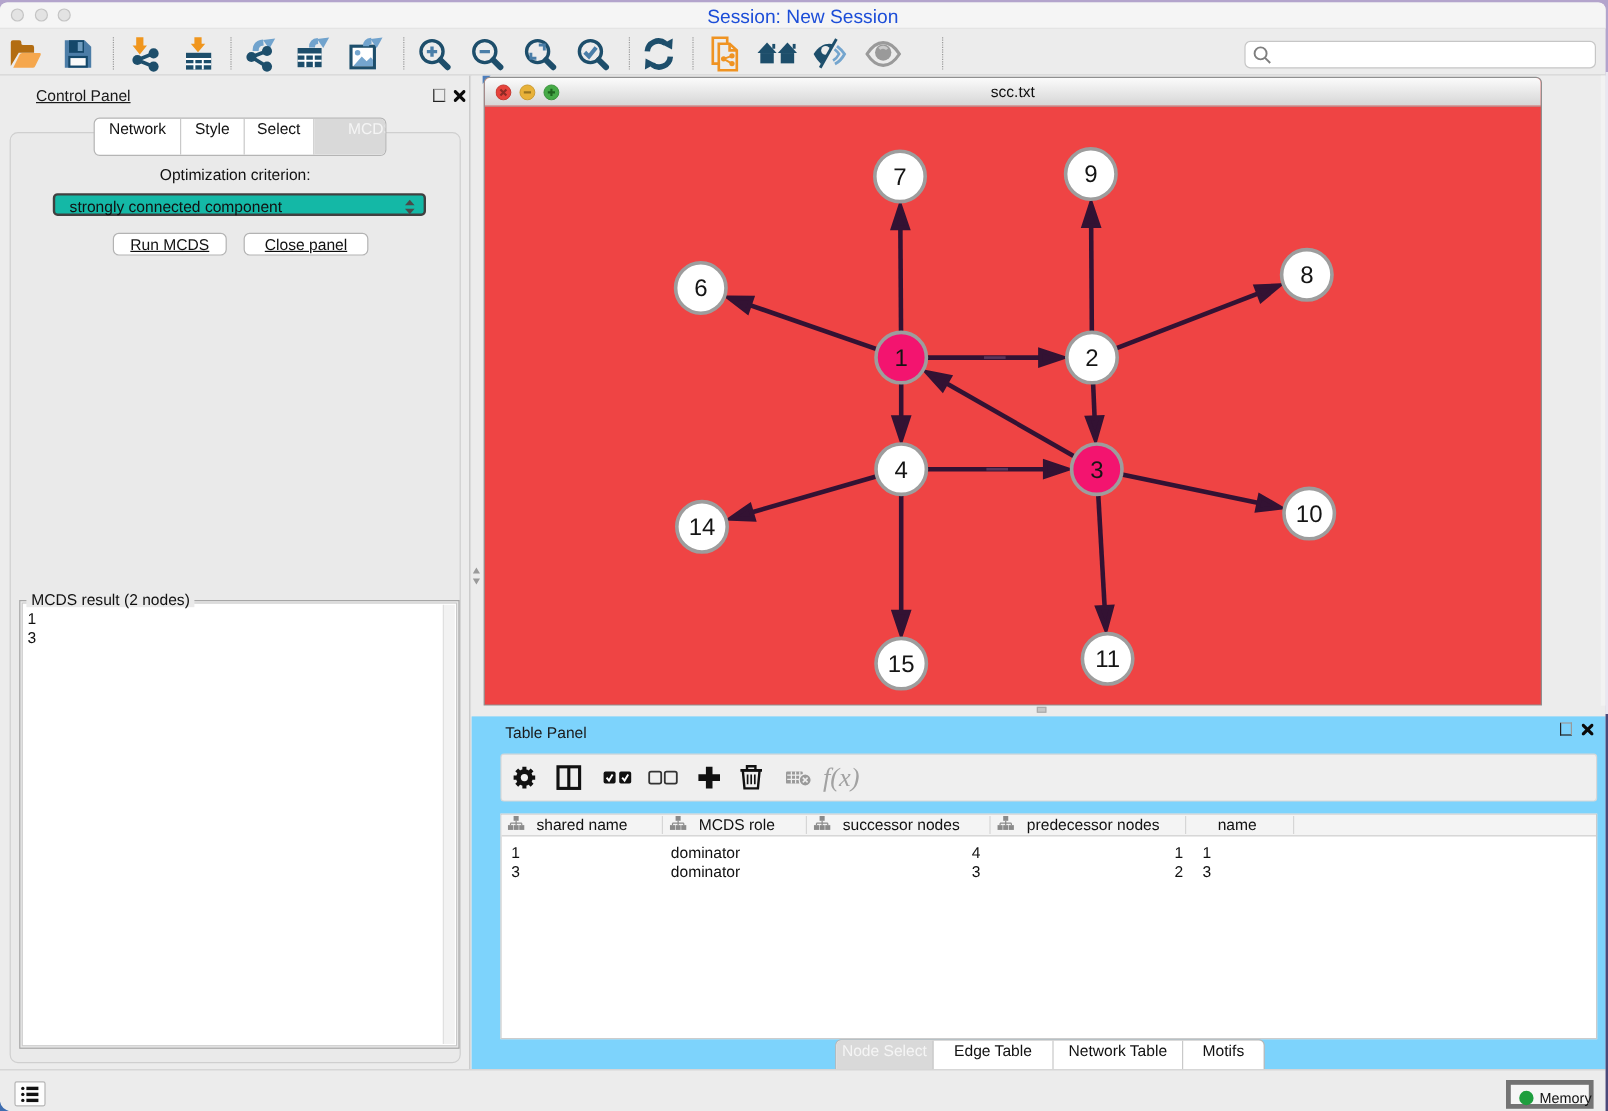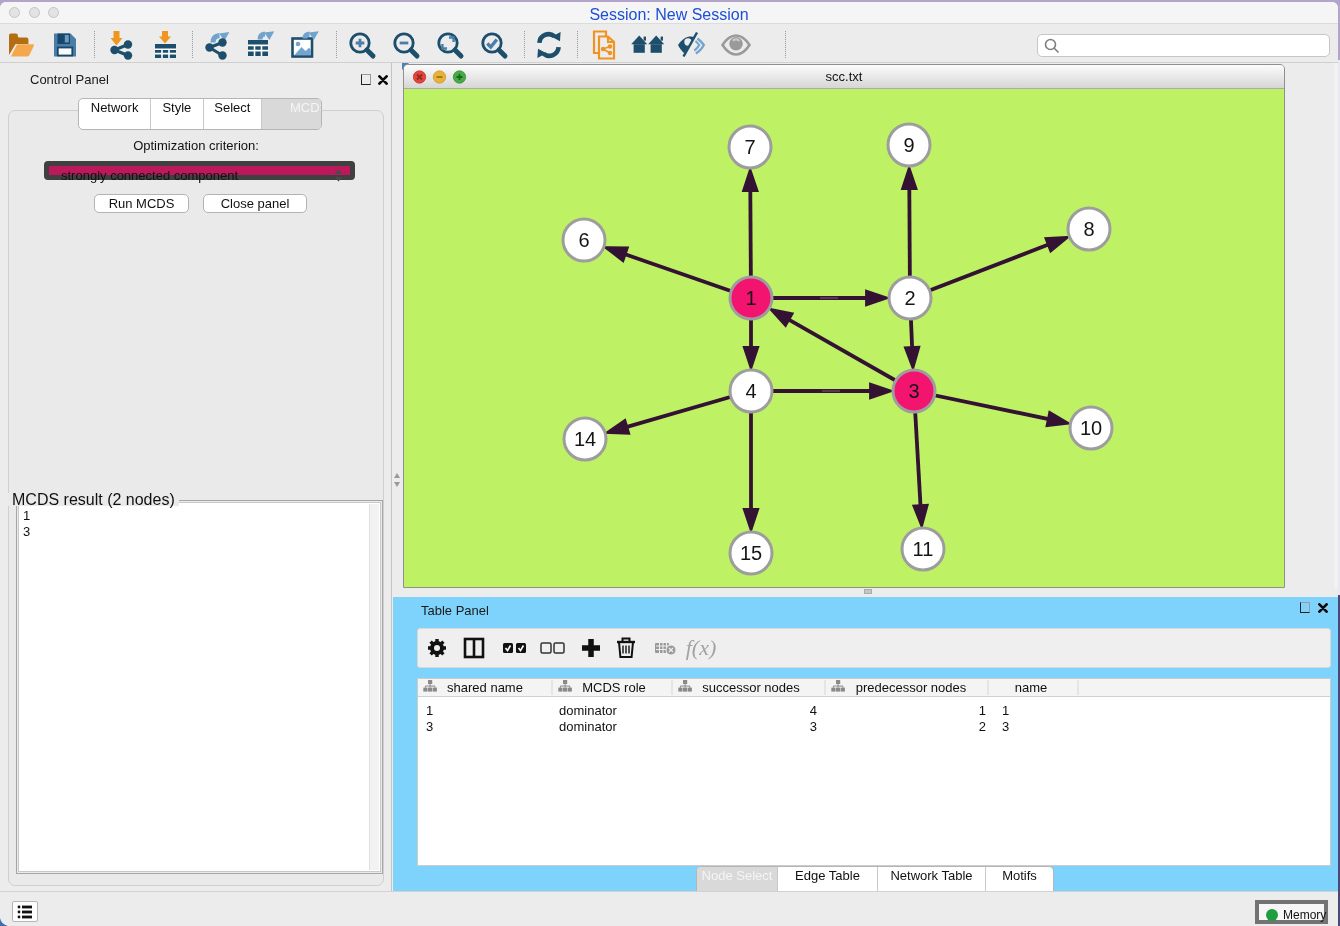--- a/index.html
+++ b/index.html
@@ -13,21 +13,21 @@
 .ticon{position:absolute;top:6px;}
 .search{position:absolute;left:1037px;top:10px;width:291px;height:21px;background:#fff;border:1px solid #c6c6c6;border-radius:5px;}
 .cpanel{position:absolute;left:0;top:61px;width:392px;height:828px;background:#ececec;border-right:1px solid #c4c4c4;box-sizing:border-box;}
 .desktop{position:absolute;left:393px;top:61px;width:945px;height:534px;background:#ececec;}
 .tpanel{position:absolute;left:393px;top:595px;width:945px;height:294px;background:#7dd3fc;}
 .statusbar{position:absolute;left:0;top:889px;width:1338px;height:35px;background:#ececec;border-top:1px solid #d2d2d2;box-sizing:border-box;}
 .seg{position:absolute;display:flex;border:1px solid #b5b5b5;border-radius:5px;overflow:hidden;background:#fff;height:32px;box-sizing:border-box;}
 .seg div{font-size:13px;color:#111;text-align:center;line-height:18px;border-right:1px solid #c9c9c9;box-sizing:border-box;}
 .seg div:last-child{border-right:none;}
 .seg .sel{background:#d9d9d9;color:#f5f5f5;}
-.btn{position:absolute;background:#fff;border:1px solid #b3b3b3;border-radius:5px;font-size:13px;color:#111;text-align:center;box-sizing:border-box;}
+.btn{position:absolute;background:#fff;border:1px solid #b3b3b3;border-radius:5px;font-size:13px;color:#111;text-align:center;box-sizing:border-box;text-decoration:underline;}
 </style>
 </head>
 <body>
 <div class="win">
 
   <div class="titlebar">
     <div class="tl" style="left:9px;"></div>
     <div class="tl" style="left:29px;"></div>
     <div class="tl" style="left:48px;"></div>
     <div class="title">Session: New Session</div>
@@ -144,55 +144,55 @@
     <div class="tsep" style="left:785px;"></div>
     <div class="search">
       <svg width="18" height="18" viewBox="0 0 18 18" style="position:absolute;left:5px;top:2px;">
         <circle cx="7.5" cy="7.5" r="5" fill="none" stroke="#7e7e7e" stroke-width="1.6"></circle>
         <path d="M11,11 L15.5,15.5" stroke="#7e7e7e" stroke-width="1.6"></path>
       </svg>
     </div>
   </div>
 
   <div class="cpanel" id="cpanel">
-    <div style="position:absolute;left:30px;top:9px;font-size:13px;color:#1a1a1a;">Control Panel</div>
+    <div style="position:absolute;left:30px;top:9px;font-size:13px;color:#1a1a1a;text-decoration:underline;">Control Panel</div>
     <div style="position:absolute;left:361px;top:11px;width:10px;height:11px;border:1.8px solid #222;border-top-color:#9a9a9a;border-right-color:#9a9a9a;box-sizing:border-box;"></div>
     <svg style="position:absolute;left:378px;top:12px;" width="10" height="10" viewBox="0 0 10 10">
         <path d="M1.4,1.4 L8.6,8.6 M8.6,1.4 L1.4,8.6" stroke="#0a0a0a" stroke-width="2.7" stroke-linecap="round"></path>
       </svg>
     <div style="position:absolute;left:8px;top:47px;width:376px;height:776px;background:#eaeaea;border:1px solid #cfcfcf;border-radius:7px;box-sizing:border-box;"></div>
     <div class="seg" style="left:78px;top:35px;width:244px;">
       <div style="width:73px;">Network</div>
         <div style="width:53px;">Style</div>
         <div style="width:59px;">Select</div>
         <div class="sel" style="width:59px;padding-left:28px;">MCDS</div>
     </div>
     <div style="position:absolute;left:0;top:75px;width:392px;text-align:center;font-size:13px;color:#111;">Optimization criterion:</div>
-    <div style="position:absolute;left:44px;top:98px;width:311px;height:19px;background:#be185d;border:5px solid #404040;border-radius:4px;box-sizing:border-box;">
+    <div style="position:absolute;left:44px;top:98px;width:311px;height:19px;background:#14b8a6;border:2px solid #404040;border-radius:4px;box-sizing:border-box;">
       <div style="position:absolute;left:12px;top:2px;font-size:13px;color:#111;">strongly connected component</div>
       <svg style="position:absolute;right:6px;top:3px;" width="11" height="13" viewBox="0 0 11 13">
         <path d="M5.5,0.5 L9.5,5 L1.5,5 Z" fill="#4a4a4a"></path>
           <path d="M5.5,12.5 L9.5,8 L1.5,8 Z" fill="#4a4a4a"></path>
       </svg>
     </div>
     <div class="btn" style="left:94px;top:131px;width:95px;height:19px;line-height:18px;">Run MCDS</div>
     <div class="btn" style="left:203px;top:131px;width:104px;height:19px;line-height:18px;">Close panel</div>
     <div style="position:absolute;left:16px;top:437px;width:367px;height:374px;border:1px solid #a6a6a6;box-sizing:border-box;">
       <div style="position:absolute;left:1px;top:1px;right:1px;bottom:1px;background:#fff;border:1px solid #c9c9c9;"></div>
       <div style="position:absolute;right:3px;top:3px;width:9px;bottom:3px;background:#f2f2f2;border-left:1px solid #e0e0e0;"></div>
       <div style="position:absolute;left:6px;top:7px;font-size:13px;color:#111;line-height:16px;">1<br>3</div>
     </div>
-    <div style="position:absolute;left:8px;top:430px;height:13px;background:#eaeaea;padding:0 4px;font-size:16px;color:#111;line-height:13px;">MCDS result (2 nodes)</div>
+    <div style="position:absolute;left:22px;top:430px;height:13px;background:#eaeaea;padding:0 4px;font-size:13px;color:#111;line-height:13px;">MCDS result (2 nodes)</div>
   </div>
 
   <div class="desktop" id="desktop">
     <svg style="position:absolute;left:9px;top:0px;" width="7" height="7" viewBox="0 0 7 7">
         <path d="M0,0 L7,0 L0,7 Z" fill="#4d7ebd"></path>
       </svg>
-    <div style="position:absolute;left:10px;top:1px;width:882px;height:524px;border:1px solid #8f8f8f;border-radius:5px 5px 0 0;box-sizing:border-box;background:#bef264;padding-left:32px;">
+    <div style="position:absolute;left:10px;top:1px;width:882px;height:524px;border:1px solid #8f8f8f;border-radius:5px 5px 0 0;box-sizing:border-box;background:#ef4444;padding-left:32px;">
       <div style="position:absolute;left:0;top:0;right:0;height:23px;background:linear-gradient(#fbfbfb,#d6d6d6);border-bottom:1px solid #aaa;border-radius:4px 4px 0 0;">
         <div style="position:absolute;left:0;width:100%;top:4px;text-align:center;font-size:13px;color:#111;">scc.txt</div>
         <svg style="position:absolute;left:9px;top:5px;" width="63" height="14" viewBox="0 0 63 14">
           <circle cx="6.5" cy="7" r="6.2" fill="#e6433c" stroke="#c33730" stroke-width="0.8"></circle>
           <path d="M4,4.5 L9,9.5 M9,4.5 L4,9.5" stroke="#8e2b25" stroke-width="1.8"></path>
           <circle cx="26.5" cy="7" r="6.2" fill="#e8b239" stroke="#cb9a2e" stroke-width="0.8"></circle>
           <path d="M23.5,7 L29.5,7" stroke="#99741f" stroke-width="1.8"></path>
           <circle cx="46.5" cy="7" r="6.2" fill="#46aa47" stroke="#3a913b" stroke-width="0.8"></circle>
           <path d="M43.5,7 L49.5,7 M46.5,4 L46.5,10" stroke="#1e641f" stroke-width="1.8"></path>
         </svg>

